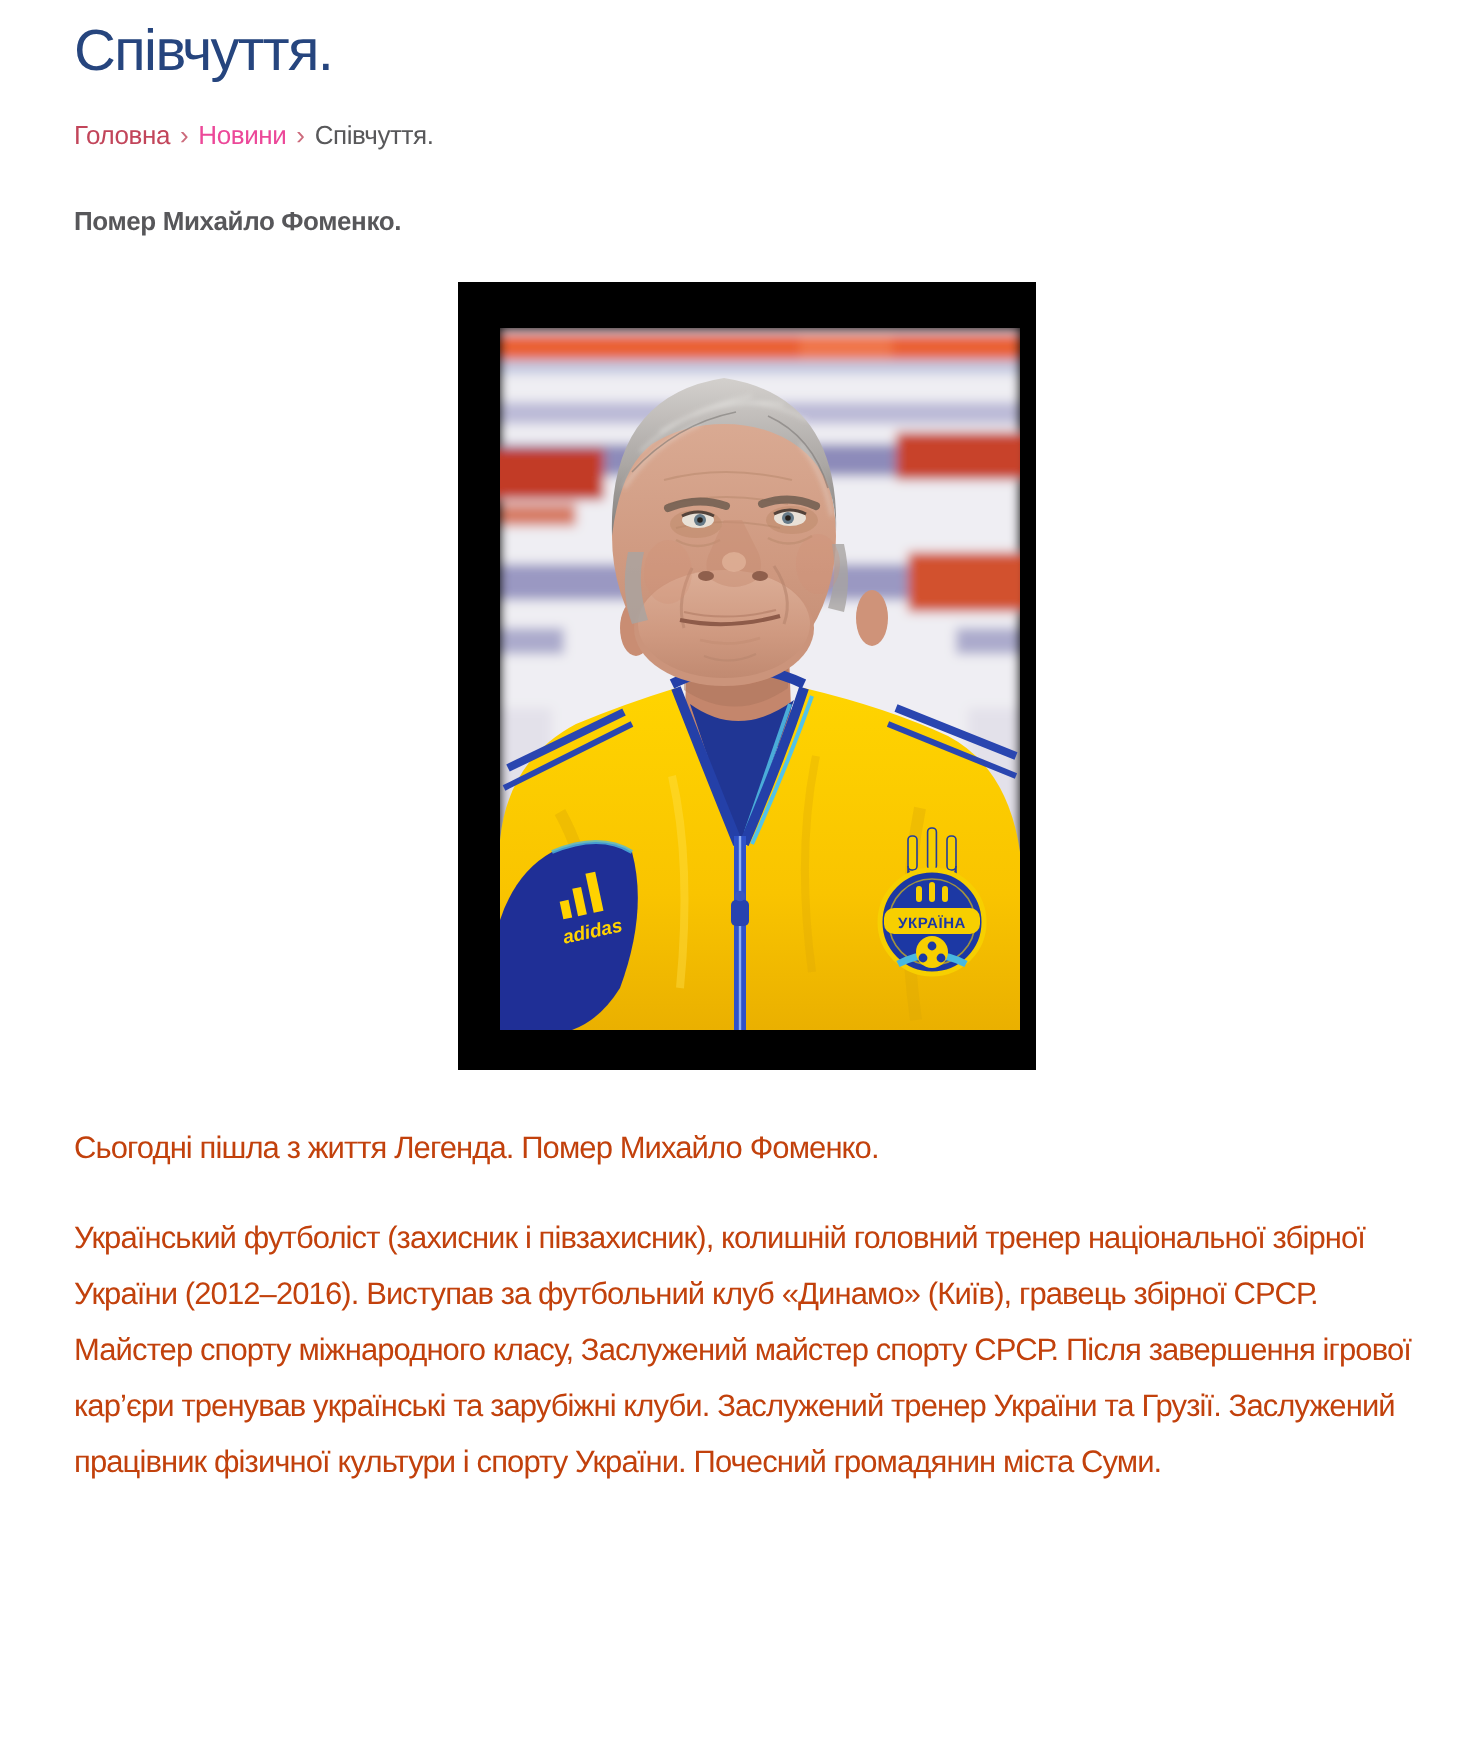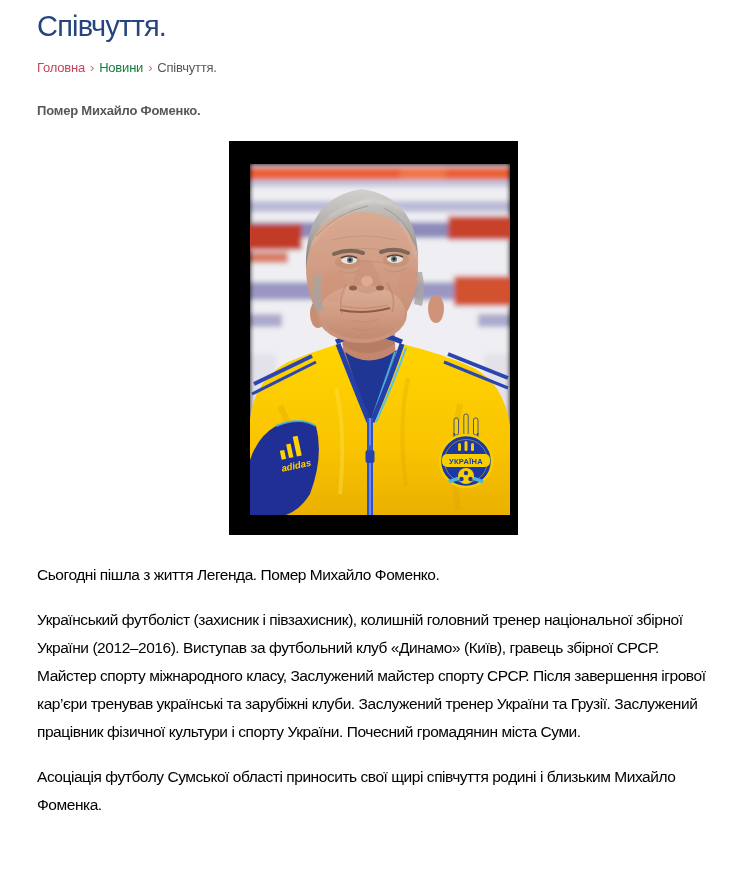--- a/index.html
+++ b/index.html
@@ -12,35 +12,35 @@
   .page-title{
     margin:0;font-size:29px;font-weight:500;letter-spacing:-0.8px;
     color:#26457e;line-height:1.15;
   }
   .breadcrumb{
     margin-top:17px;font-size:13px;letter-spacing:-0.2px;color:#58585a;
     display:flex;gap:5px;align-items:flex-end;
   }
   .breadcrumb a{text-decoration:none;cursor:pointer;}
   .crumb-home{color:#c2455a;}
-  .crumb-news{color:#15803d;}
+  .crumb-news{color:#ec4899;}
   .crumb-sep{color:#cc6b7c;font-size:13px;}
   .crumb-current{color:#58585a;}
   .article-heading{
     margin:28px 0 0 0;font-size:13px;font-weight:700;color:#57575a;
     letter-spacing:-0.2px;
   }
   figure.photo-frame{
     margin:23px auto 0 auto;width:289px;height:394px;background:#000;
     box-sizing:border-box;padding:23px 8px 20px 21px;
   }
   .photo-inner{width:260px;height:351px;display:block;}
   .article-body p{
     margin:0 0 17px 0;font-size:15.5px;line-height:28px;
-    letter-spacing:-0.45px;color:#000000;
+    letter-spacing:-0.45px;color:#c2410c;
   }
   .article-body{margin-top:26px;}
 </style>
 </head>
 <body>
 
 <div class="container">
 
   <h1 class="page-title">Співчуття.</h1>
 
@@ -226,16 +226,15 @@
         <path d="M102,164 Q115,169 128,163" stroke="#b5836c" stroke-width="1" fill="none" opacity="0.5"></path>
         <ellipse cx="84" cy="122" rx="12" ry="16" fill="#d29178" opacity="0.3"></ellipse>
         <ellipse cx="159" cy="118" rx="11" ry="15" fill="#d29178" opacity="0.28"></ellipse>
       </g>
     </svg>
   </figure>
 
   <div class="article-body">
     <p>Сьогодні пішла з життя Легенда. Помер Михайло Фоменко.</p>
     <p>Український футболіст (захисник і півзахисник), колишній головний тренер національної збірної України (2012–2016). Виступав за футбольний клуб «Динамо» (Київ), гравець збірної СРСР. Майстер спорту міжнародного класу, Заслужений майстер спорту СРСР. Після завершення ігрової кар’єри тренував українські та зарубіжні клуби. Заслужений тренер України та Грузії. Заслужений працівник фізичної культури і спорту України. Почесний громадянин міста Суми.</p>
-    <p>Асоціація футболу Сумської області приносить свої щирі співчуття родині і близьким Михайло Фоменка.</p>
   </div>
 
 </div>
 
 </body></html>

